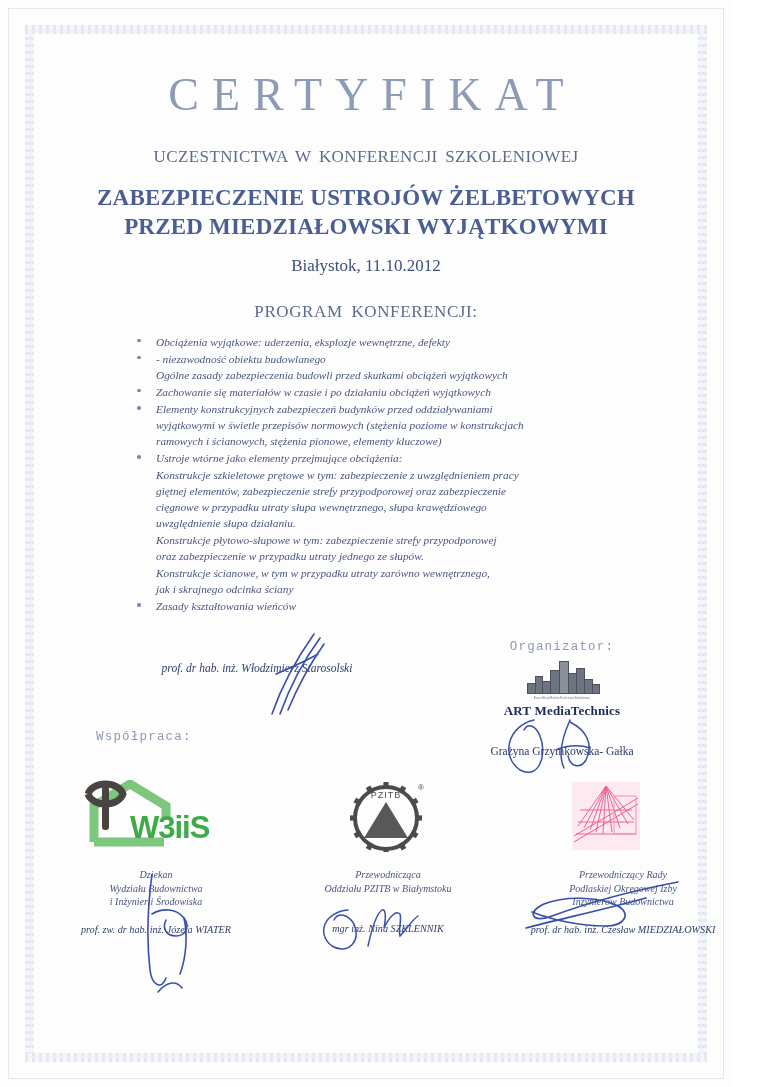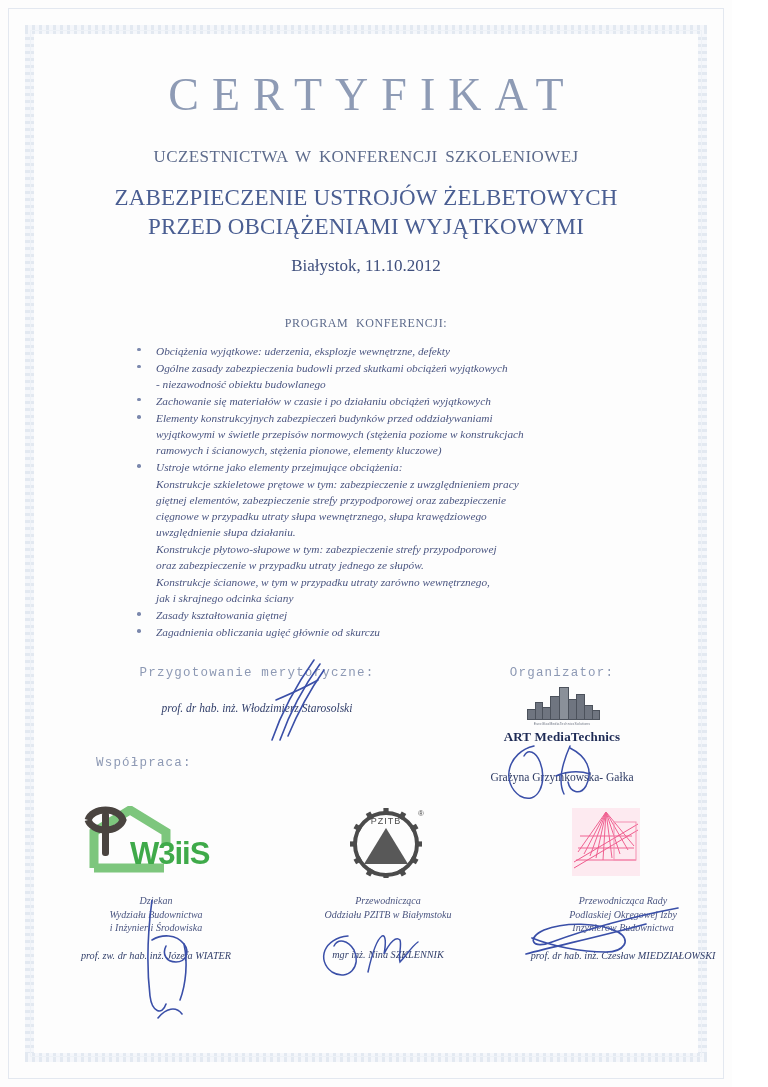--- a/index.html
+++ b/index.html
@@ -56,21 +56,21 @@
     text-align:center;
     font-size:17px;
     letter-spacing:.4px;
     color:#5d6b8c;
     margin-top:26px;
     word-spacing:3px;
   }
   .main-title{
     text-align:center;
     font-size:23px;
-    font-weight:normal;
+    font-weight:bold;
     color:#4a5e92;
     line-height:1.28;
     margin-top:16px;
     letter-spacing:.2px;
   }
   .place-date{
     text-align:center;
     font-size:17px;
     color:#3f4f7d;
     margin-top:14px;
@@ -79,24 +79,24 @@
     text-align:center;
     font-size:30px;
     font-style:italic;
     color:#3a4a78;
     margin-top:26px;
     font-family:"DejaVu Serif", serif;
     letter-spacing:.5px;
   }
   .program-head{
     text-align:center;
-    font-size:12px;
+    font-size:17px;
     color:#5d6b8c;
     letter-spacing:.6px;
-    margin-top:40px;
+    margin-top:26px;
     word-spacing:4px;
   }
   
   .program{
     margin:12px 0 0 92px;
     width:470px;
     color:#4a5580;
     font-size:11.3px;
     font-style:italic;
     line-height:1.42;
@@ -168,37 +168,37 @@
   <div class="border-inner"></div>
 
   <div class="content">
 
     <div class="cert-title">CERTYFIKAT</div>
 
     <div class="subtitle">UCZESTNICTWA  W  KONFERENCJI SZKOLENIOWEJ</div>
 
     <div class="main-title">
       <div>ZABEZPIECZENIE USTROJÓW ŻELBETOWYCH</div>
-      <div>PRZED OBCIĄŻENIAMI WYJĄTKOWYMI</div>
+      <div>PRZED MIEDZIAŁOWSKI WYJĄTKOWYMI</div>
     </div>
 
     <div class="place-date">Białystok, 11.10.2012</div>
 
 
     <div class="program-head">PROGRAM   KONFERENCJI:</div>
 
     <div class="program" id="program-list">
         <div class="item">
           <span class="bullet"></span>
           <div>Obciążenia wyjątkowe: uderzenia, eksplozje wewnętrzne, defekty</div>
         </div>
         <div class="item">
           <span class="bullet"></span>
+          <div>- niezawodność obiektu budowlanego</div>
           <div>Ogólne zasady zabezpieczenia budowli przed skutkami obciążeń wyjątkowych</div>
-          <div>- niezawodność obiektu budowlanego</div>
         </div>
         <div class="item">
           <span class="bullet"></span>
           <div>Zachowanie się materiałów w czasie i po działaniu obciążeń wyjątkowych</div>
         </div>
         <div class="item">
           <span class="bullet"></span>
           <div>Elementy konstrukcyjnych zabezpieczeń budynków przed oddziaływaniami</div>
           <div>wyjątkowymi  w świetle przepisów normowych (stężenia poziome w konstrukcjach</div>
           <div>ramowych i ścianowych, stężenia pionowe, elementy kluczowe)</div>
@@ -216,32 +216,27 @@
         <div class="sub">
           <div>Konstrukcje płytowo-słupowe w tym: zabezpieczenie strefy przypodporowej</div>
           <div>oraz zabezpieczenie w przypadku utraty jednego ze słupów.</div>
         </div>
         <div class="sub">
           <div>Konstrukcje ścianowe, w tym w przypadku utraty zarówno wewnętrznego,</div>
           <div>jak i skrajnego odcinka ściany</div>
         </div>
         <div class="item">
           <span class="bullet"></span>
-          <div>Zasady kształtowania giętnej</div>
-        </div>
-        <div class="item">
-          <span class="bullet"></span>
-          <div>Zagadnienia obliczania ugięć głównie od skurczu</div>
+          <div>Zasady kształtowania wieńców</div>
         </div>
       </div>
 
     <div class="sigzone">
 
       <div class="blk" style="left:52px;top:0;width:330px;">
-        <div class="lbl-mono center">Przygotowanie merytoryczne:</div>
         <div class="sig-name center" style="margin-top:22px;">prof. dr hab. inż. Włodzimierz Starosolski</div>
         <svg class="scribble" style="left:150px;top:-10px;" width="90" height="86" viewBox="0 0 90 86">
           <g fill="none" stroke="#3a4fa8" stroke-width="1.6" stroke-linecap="round">
             <path d="M30 84 C40 55, 55 28, 72 4"></path>
             <path d="M38 84 C48 56, 62 30, 78 8"></path>
             <path d="M46 80 C56 56, 68 34, 82 14"></path>
             <path d="M34 44 C48 38, 62 32, 76 24"></path>
           </g>
         </svg>
       </div>
@@ -349,21 +344,21 @@
             <g stroke="#f06292" stroke-width="1" fill="none">
               <path d="M36 6 L8 46 M36 6 L14 48 M36 6 L20 50 M36 6 L26 52 M36 6 L33 54 M36 6 L42 52 M36 6 L50 48 M36 6 L58 44 M36 6 L64 40"></path>
               <path d="M10 30 L62 30 M8 42 L64 42 M6 54 L66 54"></path>
               <path d="M4 62 L68 24" stroke="#ef5a8c"></path>
               <path d="M4 56 L68 18" stroke="#ef5a8c"></path>
               <rect x="44" y="16" width="22" height="38" stroke="#f48fb1"></rect>
             </g>
           </svg>
         </div>
         <div class="logo-caption" style="margin-top:16px;">
-          <div>Przewodnicząca Rady</div>
+          <div>Przewodniczący Rady</div>
           <div>Podlaskiej Okręgowej Izby</div>
           <div>Inżynierów Budownictwa</div>
         </div>
         <div class="logo-signer">prof. dr hab. inż. Czesław MIEDZIAŁOWSKI</div>
         <svg class="scribble" style="left:2px;top:98px;" width="180" height="60" viewBox="0 0 180 60">
           <g fill="none" stroke="#3a4fa8" stroke-width="1.7" stroke-linecap="round">
             <path d="M172 4 C130 12, 84 24, 46 38 C26 46, 20 34, 38 26 C58 18, 92 18, 112 28 C126 36, 118 48, 100 48 C74 48, 46 42, 26 34"></path>
             <path d="M20 50 C50 42, 96 32, 140 20"></path>
           </g>
         </svg>

